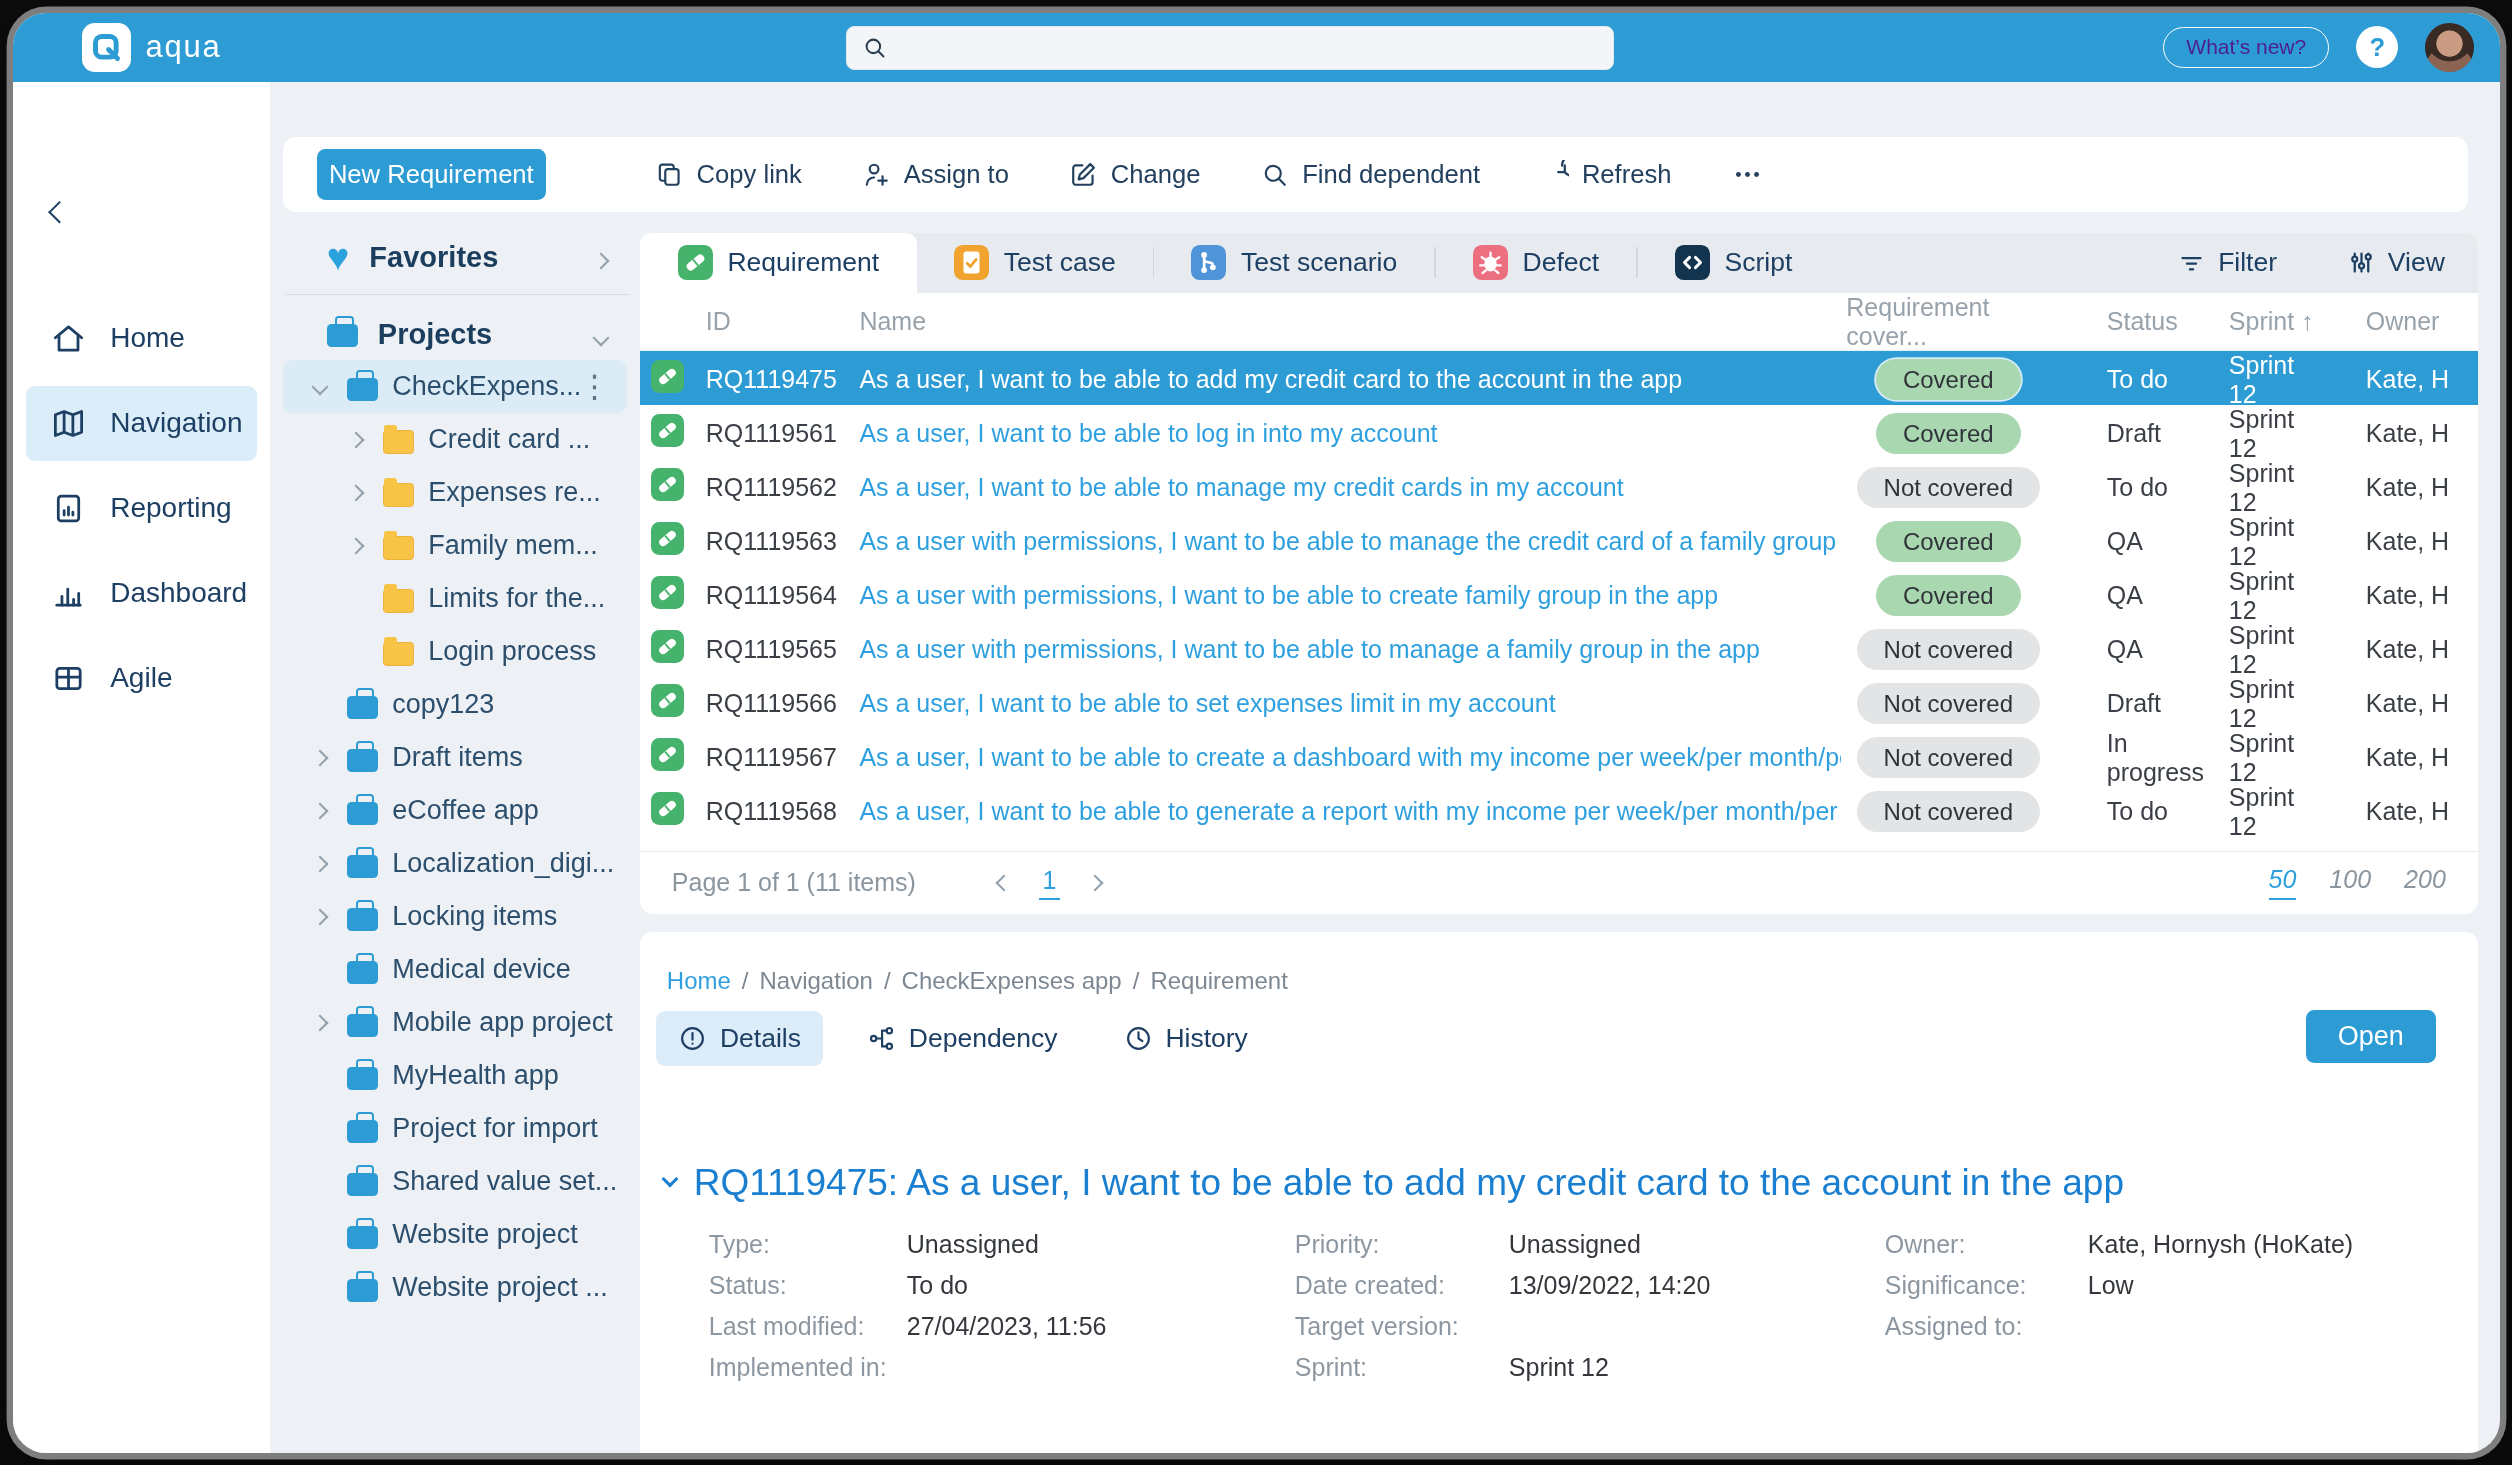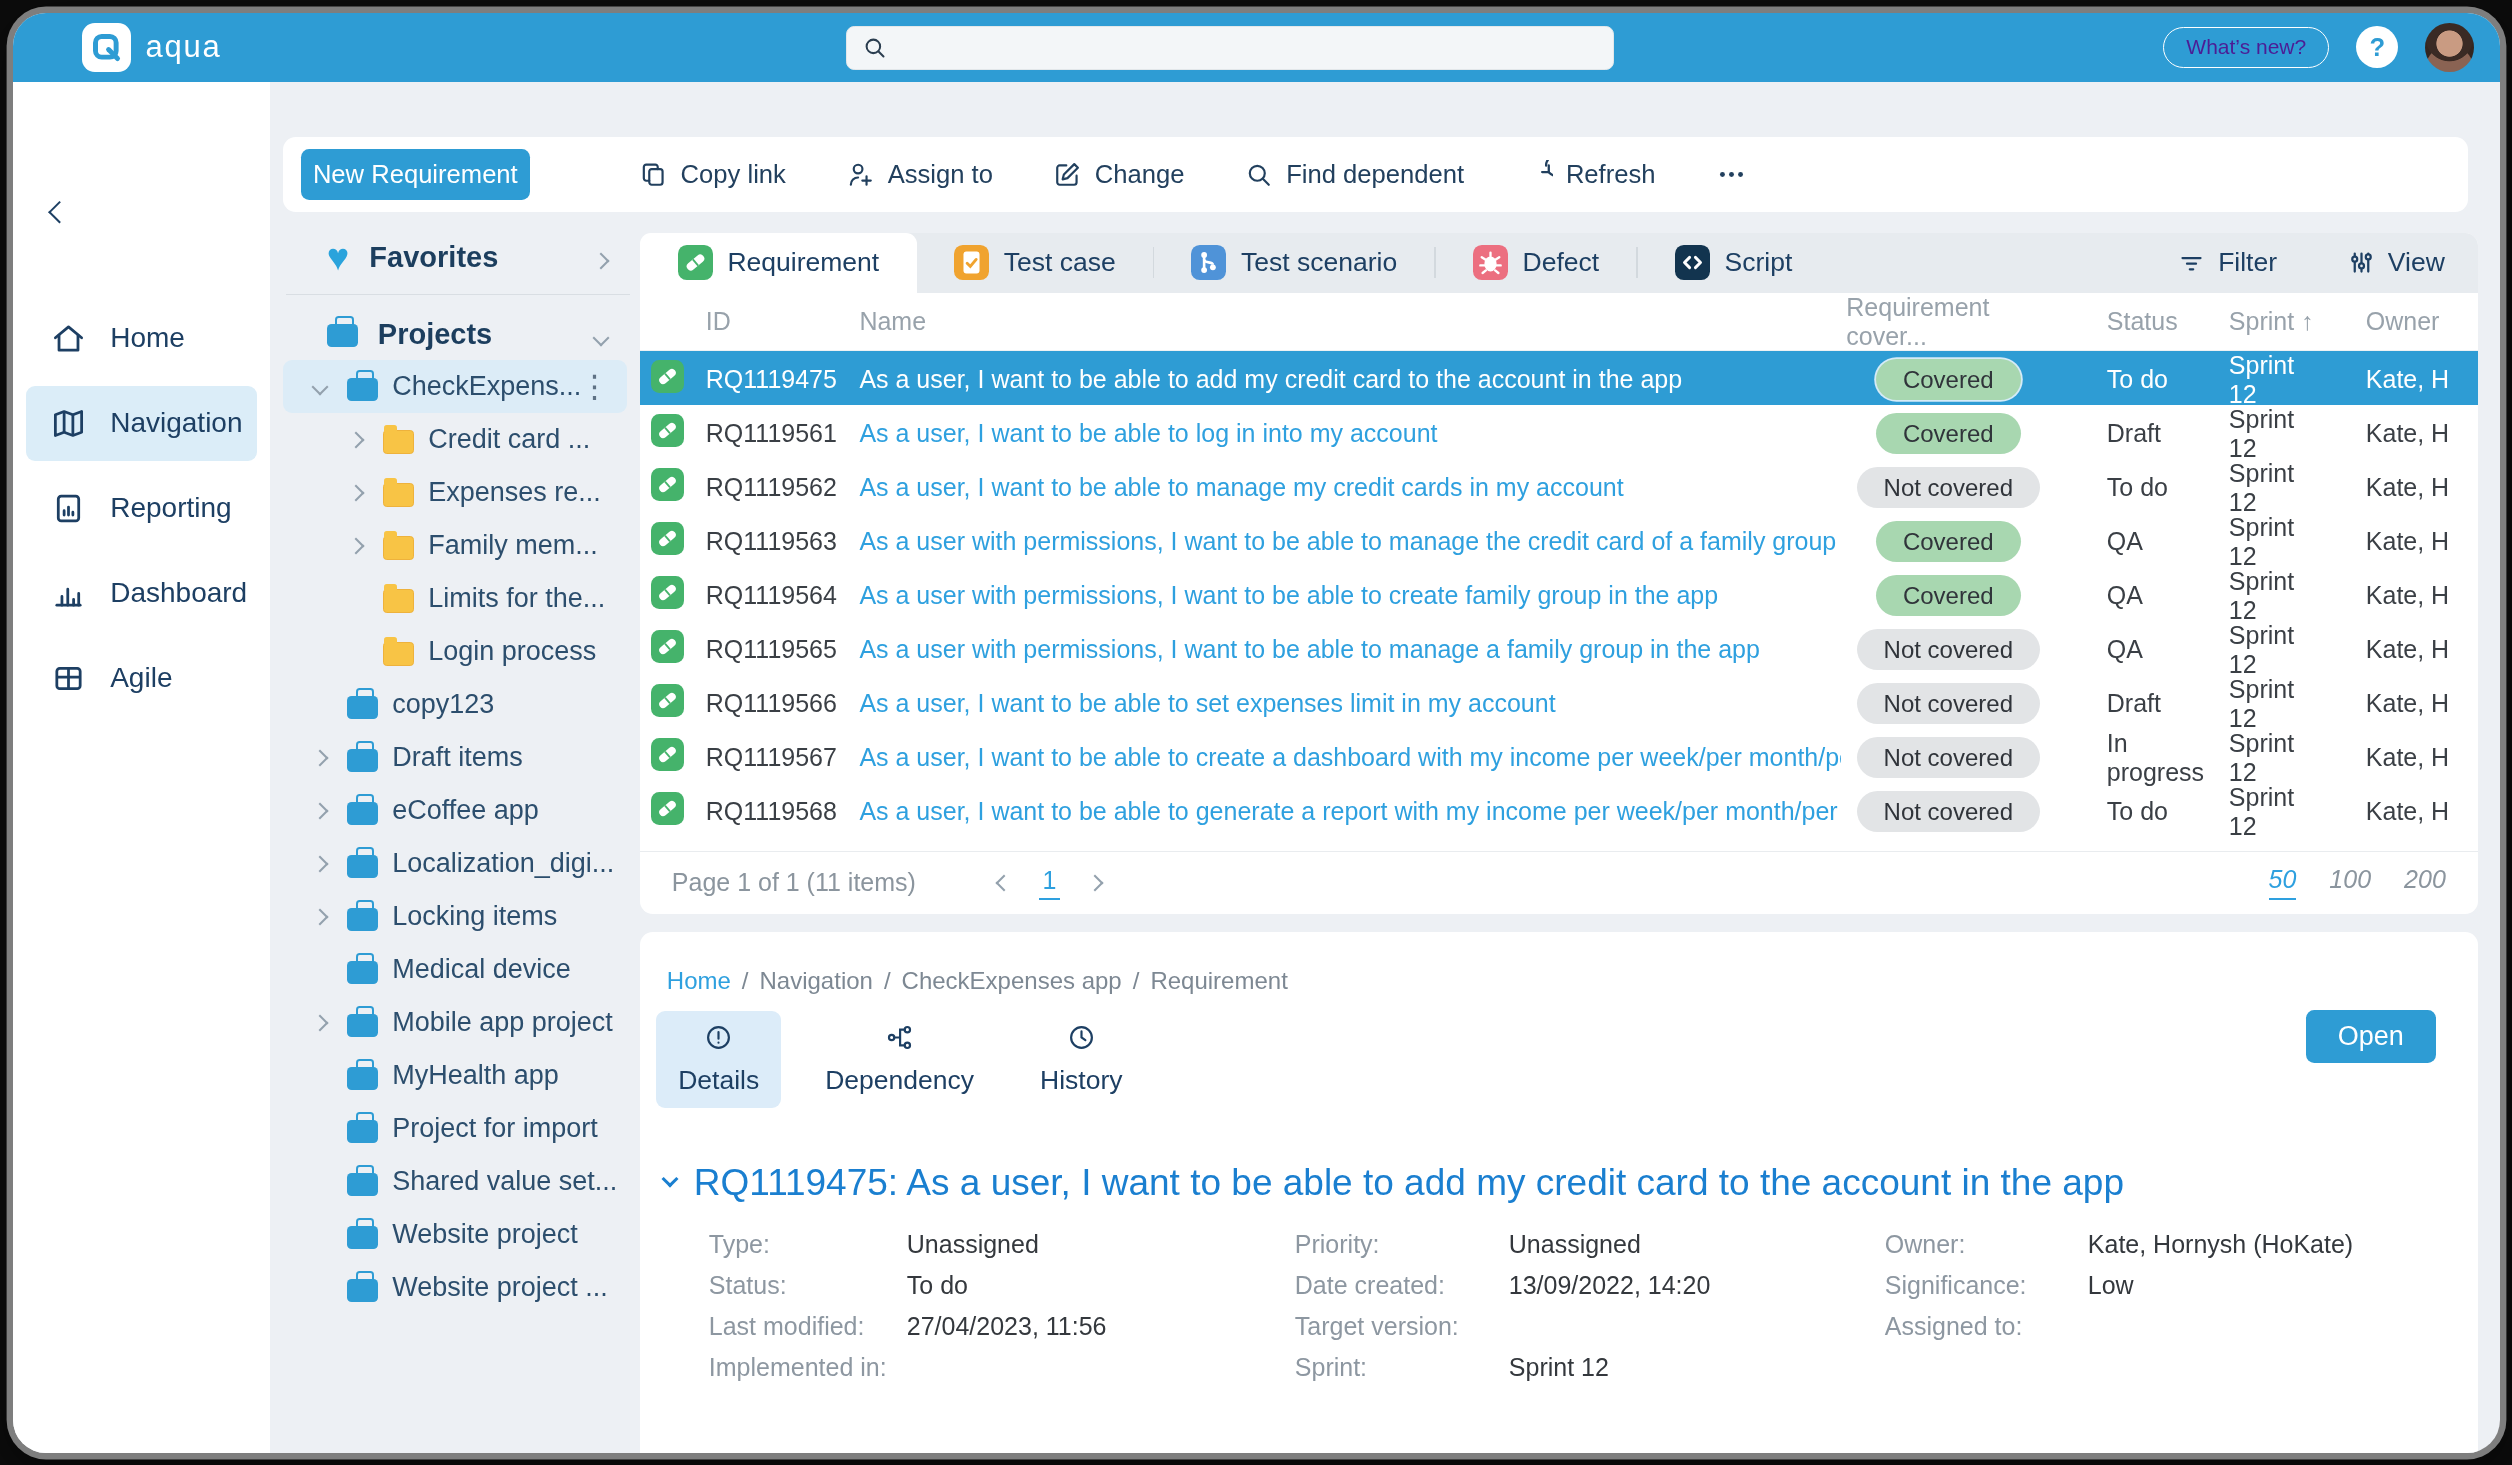--- a/index.html
+++ b/index.html
@@ -54,21 +54,21 @@
   .kebab{ position:absolute; right:16.4px; color:#5f7285; font-size:31px; cursor:pointer; }
   .brief{ width:31px; height:23px; background:#2e9cd4; border-radius:4.6px; position:relative; margin-top:6.4px; flex:none; }
   .brief::before{ content:""; position:absolute; top:-8.2px; left:8.2px; width:14.6px; height:10px;
     border:2.7px solid #2e9cd4; border-bottom:none; border-radius:3.7px 3.7px 0 0; }
   .folder{ width:31px; height:24px; background:#f8c445; border-radius:3.7px; position:relative; margin-top:4.6px; flex:none; border:0.9px solid #eeb23c;}
   .folder::before{ content:""; position:absolute; top:-6.4px; left:-0.9px; width:13.7px; height:7.3px; background:#f8c445; border-radius:2.7px 2.7px 0 0; }
 
   
   .toolbar{ position:absolute; left:270px; top:124px; width:2185px; height:75px; background:#fff; border-radius:12.8px;
     display:flex; align-items:center; }
-  .primary-btn{ margin-left:18px; width:229px; height:51px; background:#2e9cd4; color:#fff; border:none; border-radius:8.2px;
+  .primary-btn{ margin-left:34px; width:229px; height:51px; background:#2e9cd4; color:#fff; border:none; border-radius:8.2px;
     font-size:25.6px; font-family:inherit; cursor:pointer; }
   .actions{ display:flex; align-items:center; margin-left:109px; gap:60px; color:#22405e; font-size:25.6px; }
   .action{ display:flex; align-items:center; gap:12.8px; cursor:pointer; white-space:nowrap; }
 
   
   .listcard{ position:absolute; left:627px; top:220px; width:1838px; height:681px; background:#fff; border-radius:12.8px; }
   .tabstrip{ height:60px; background:#e7ebef; border-radius:12.8px 12.8px 0 0; display:flex; align-items:stretch; position:relative; }
   .tab{ display:flex; align-items:center; gap:14.6px; padding:0 37px; font-size:26.5px; color:#1d3f63; cursor:pointer; white-space:nowrap; }
   .tab.active{ background:#fff; border-radius:11px 11px 0 0; padding:0 38px; }
   .vsep{ width:1.8px; height:31px; background:#d3d9de; align-self:center; }
@@ -97,21 +97,21 @@
   .pagenum{ color:#2ea0df; border-bottom:2.7px solid #2ea0df; padding:0 3.7px 2.7px; cursor:pointer; }
   .sizes{ margin-left:auto; display:flex; gap:33px;font-style:italic; }
   .size{ cursor:pointer; padding-bottom:3.7px; }
   .size.active{ color:#2ea0df; border-bottom:2.7px solid #2ea0df; }
 
   
   .detailcard{ position:absolute; left:627px; top:919px; width:1838px; bottom:0; background:#fff; border-radius:12.8px 12.8px 0 0; }
   .breadcrumb{ position:absolute; left:27px; top:35px; font-size:24px; color:#7d8893; display:flex; gap:11px; white-space:nowrap;}
   .bc-home{ color:#2ea0df; cursor:pointer; }
   .detail-tabs{ position:absolute; left:16.4px; top:79px; display:flex; gap:22px; align-items:center; font-size:26.5px; color:#1d3f63; }
-  .dtab{ display:flex; align-items:center; gap:12.8px; padding:12px 22px; border-radius:9px; cursor:pointer;flex-direction:column; }
+  .dtab{ display:flex; align-items:center; gap:12.8px; padding:12px 22px; border-radius:9px; cursor:pointer; }
   .dtab.active{ background:#dcecf9; }
   .open-btn{ position:absolute; right:42px; top:78px; width:130px; height:53px; background:#2e9cd4; color:#fff;
     border:none; border-radius:8.2px; font-size:27px; font-family:inherit; cursor:pointer; }
   .detail-title{ position:absolute; left:24px; top:230px; display:flex; align-items:center; gap:18px;
     color:#1a7fd0; font-size:37px; white-space:nowrap; }
   .fields{ position:absolute; left:69px; top:292px; right:18px; display:flex; font-size:25px; }
   .fcol{ display:flex; flex-direction:column; }
   .fcol.c1{ width:586px; } .fcol.c2{ width:590px; } .fcol.c3{ flex:1; }
   .frow{ display:flex; height:41px; align-items:center; }
   .flabel{ color:#8d97a1; flex:none; }

